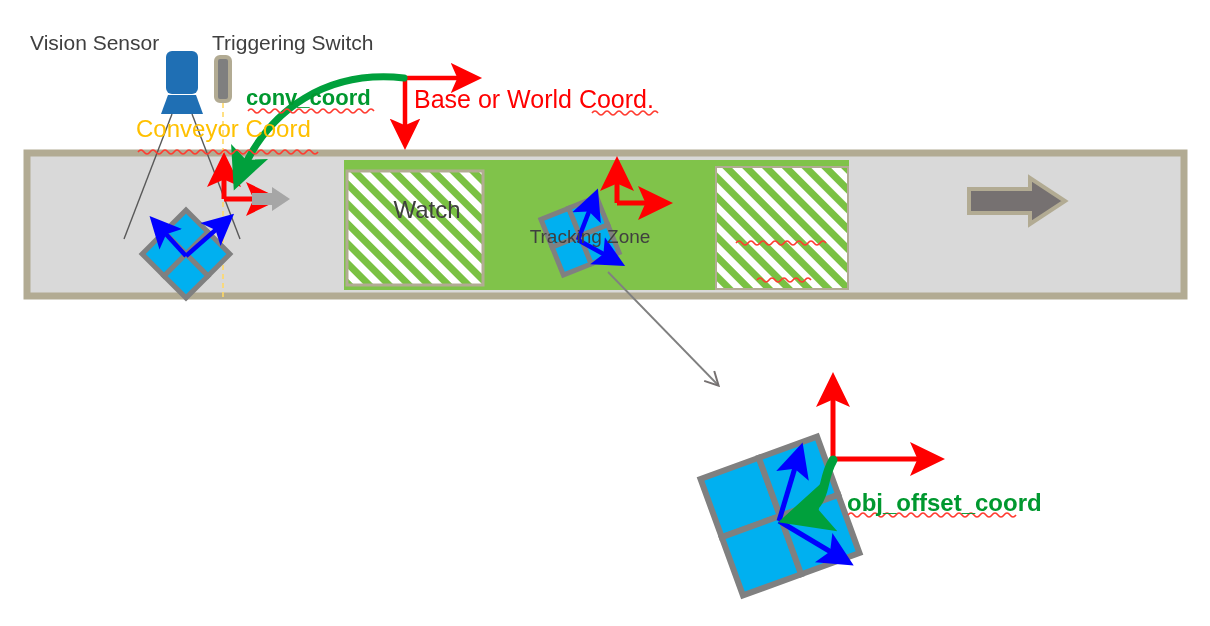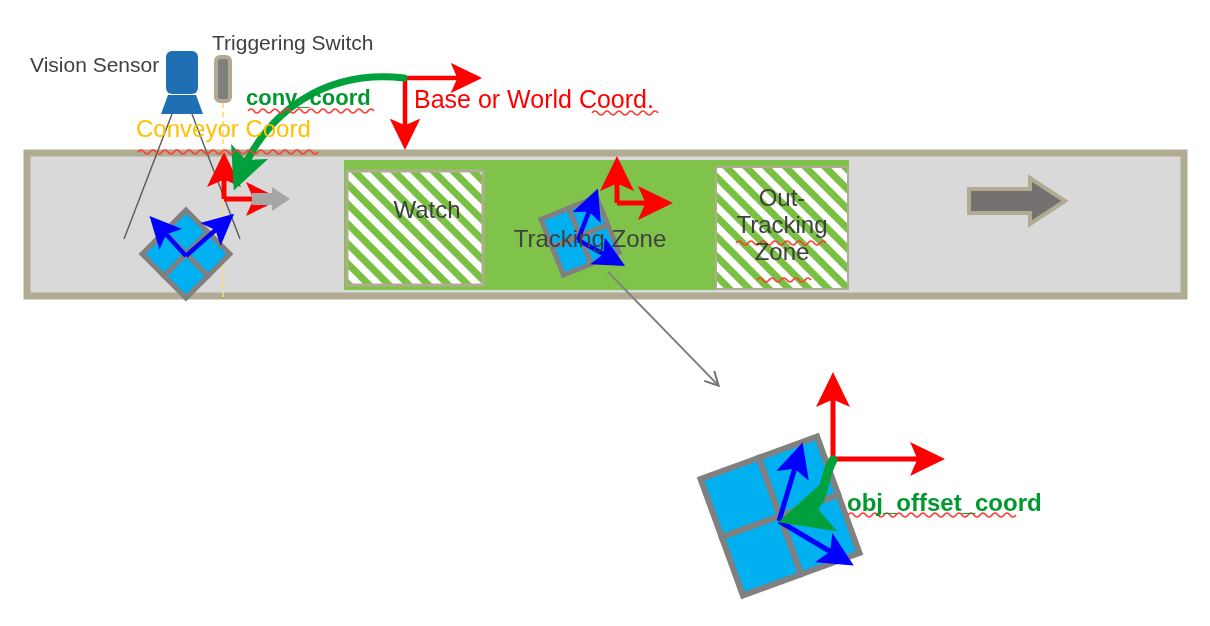--- a/index.html
+++ b/index.html
@@ -48,21 +48,21 @@
   }
   .zone-text {
     position: absolute;
     text-align: center;
     color: #3f3f3f;
     font-size: 24px;
     line-height: 1.12;
     pointer-events: none;
   }
   .zone-text-lg {
-    font-size: 24px;
+    font-size: 19px;
   }
 </style>
 </head>
 <body>
 
 <div id="canvas">
 
   <svg id="scene" viewBox="0 0 1210 626" xmlns="http://www.w3.org/2000/svg">
 
     <defs>
@@ -193,37 +193,32 @@
       <path d="M248,111 q3,-4 6,0 t6,0 t6,0 t6,0 t6,0 t6,0 t6,0 t6,0 t6,0 t6,0 t6,0 t6,0 t6,0 t6,0 t6,0 t6,0 t6,0 t6,0 t6,0 t6,0 t6,0"></path>
       <path d="M592,113 q3,-4 6,0 t6,0 t6,0 t6,0 t6,0 t6,0 t6,0 t6,0 t6,0 t6,0 t6,0"></path>
       <path d="M138,152 q3,-4 6,0 t6,0 t6,0 t6,0 t6,0 t6,0 t6,0 t6,0 t6,0 t6,0 t6,0 t6,0 t6,0 t6,0 t6,0 t6,0 t6,0 t6,0 t6,0 t6,0 t6,0 t6,0 t6,0 t6,0 t6,0 t6,0 t6,0 t6,0 t6,0 t6,0"></path>
       <path d="M736,243 q3,-4 6,0 t6,0 t6,0 t6,0 t6,0 t6,0 t6,0 t6,0 t6,0 t6,0 t6,0 t6,0 t6,0 t6,0 t6,0"></path>
       <path d="M757,280 q3,-4 6,0 t6,0 t6,0 t6,0 t6,0 t6,0 t6,0 t6,0 t6,0"></path>
       <path d="M848,515 q3,-4 6,0 t6,0 t6,0 t6,0 t6,0 t6,0 t6,0 t6,0 t6,0 t6,0 t6,0 t6,0 t6,0 t6,0 t6,0 t6,0 t6,0 t6,0 t6,0 t6,0 t6,0 t6,0 t6,0 t6,0 t6,0 t6,0 t6,0 t6,0"></path>
     </g>
 
   </svg>
 
-  <div class="lbl lbl-black" style="left:30px; top:32px;margin-top:22px;">Vision Sensor</div>
+  <div class="lbl lbl-black" style="left:30px; top:32px;">Vision Sensor</div>
 
   <div class="lbl lbl-black" style="left:212px; top:32px;">Triggering Switch</div>
 
   <div class="lbl lbl-green" style="left:246px; top:86px;">conv_coord</div>
 
   <div class="lbl lbl-red" style="left:414px; top:86px;">Base or World Coord.</div>
 
   <div class="lbl lbl-orange" style="left:136px; top:116px;">Conveyor Coord</div>
 
   <div class="lbl lbl-green" style="left:847px; top:490px; font-size:24px;">obj_offset_coord</div>
 
   <div class="zone-text" style="left:347px; top:197px; width:160px;">
     <div>Watch</div>
   </div>
 
   <div class="zone-text zone-text-lg" style="left:500px; top:226px; width:180px;">Tracking Zone</div>
 
-  <div class="zone-text" style="left:716px; top:185px; width:132px;">
-    <div>Out-</div>
-    <div>Tracking</div>
-    <div>Zone</div>
-  </div>
 
 </div>
 
 </body></html>

